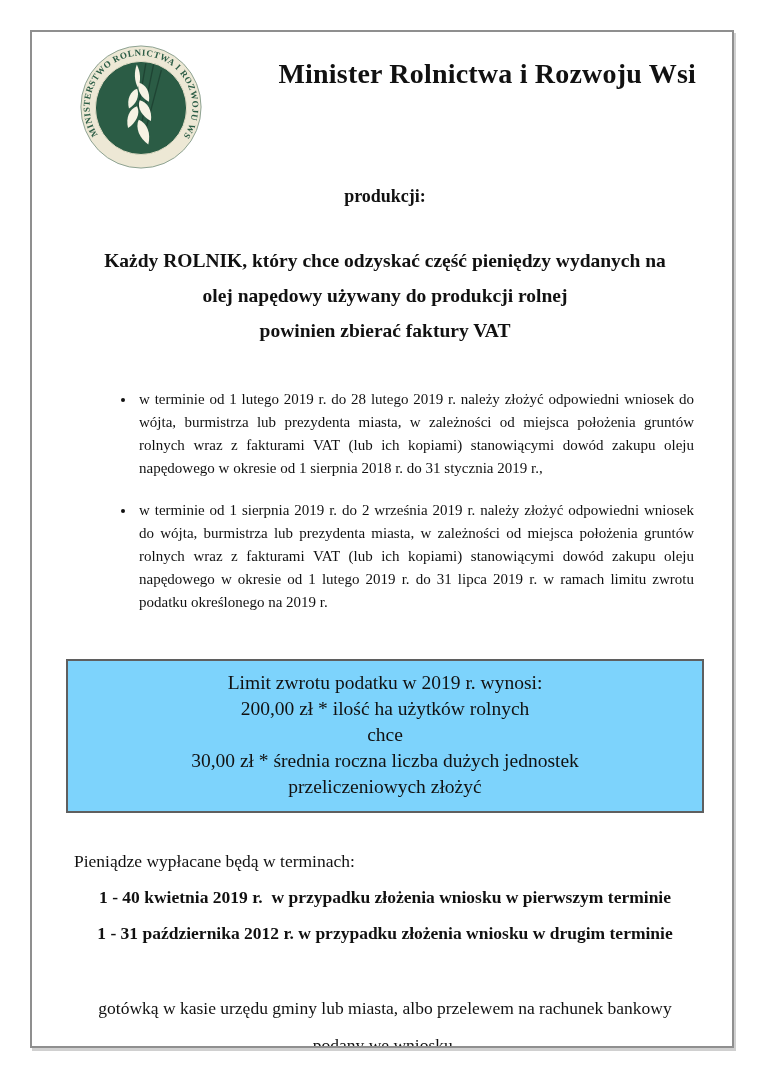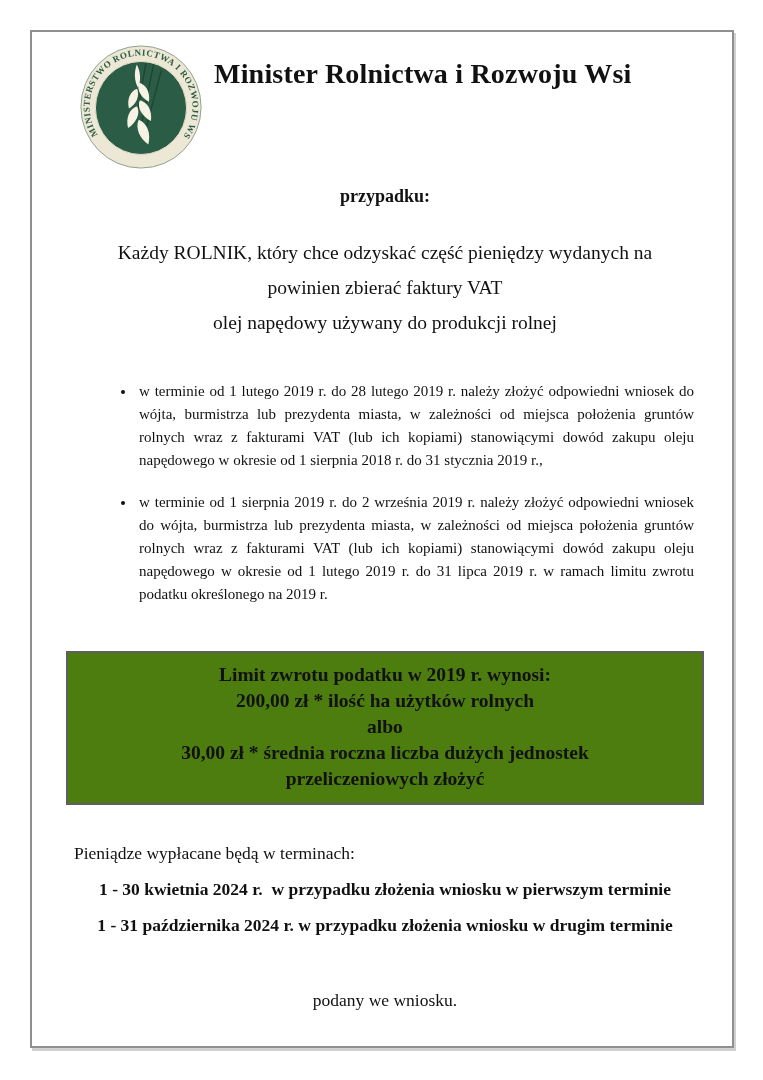--- a/index.html
+++ b/index.html
@@ -9,33 +9,33 @@
     -webkit-font-smoothing:antialiased;
   }
   .page{
     box-sizing:border-box;position:absolute;left:30px;top:30px;
     width:704px;height:1018px;background:#ffffff;
     border:2px solid #8f8f8f;box-shadow:2px 3px 0 rgba(120,120,120,.35);
     padding:10px 36px 0 42px;overflow:hidden;
   }
   header{display:flex;align-items:flex-start;}
   .logo{width:126px;height:126px;flex:none;margin-left:4px;margin-top:2px;}
-  .header-text{flex:1;text-align:left;padding-top:16px;padding-left:10px;}
+  .header-text{flex:1;text-align:right;padding-top:16px;padding-left:10px;}
   .title{font-size:28px;font-weight:bold;margin:0 0 26px 0;letter-spacing:.2px;}
   .minister{font-size:27px;font-weight:bold;margin:0;}
   .informs{text-align:center;font-weight:bold;font-size:18px;margin-top:16px;}
-  .intro{text-align:center;font-weight:normal;font-size:19.5px;margin-top:28px;line-height:35px;}
+  .intro{text-align:center;font-weight:bold;font-size:19.5px;margin-top:36px;line-height:35px;}
   ul.bullets{margin:40px 0 0 0;padding:0 2px 0 62px;}
   ul.bullets li{
     text-align:justify;font-size:15px;line-height:23px;margin-bottom:19px;padding-left:3px;
   }
   .limit-box{
     box-sizing:border-box;margin:45px 0 0 -8px;width:calc(100% + 16px);
-    border:2px solid #5f5f5f;background:#4d7c0f;
-    text-align:center;font-weight:bold;font-size:19.5px;line-height:26px;
+    border:2px solid #5f5f5f;background:#7dd3fc;
+    text-align:center;font-weight:normal;font-size:19.5px;line-height:26px;
     padding:9px 6px 11px 6px;
   }
   .pay-intro{text-align:left;font-size:17.5px;margin:38px 0 0 0;}
   .pay-term{text-align:center;font-weight:bold;font-size:17.5px;margin:15px 0 0 0;white-space:pre-wrap;}
   .pay-method{text-align:center;font-size:17.5px;margin:46px 0 0 0;line-height:37px;}
 </style>
 </head>
 <body>
 
 <div class="page">
@@ -69,42 +69,43 @@
           <path d="M61,64 C53,66.5 48.5,75 50.5,86 C59,81 64.5,72 61,64 Z"></path>
           <path d="M62,78 C70.5,82 74,92.5 70.5,104 C62,97.5 57.5,86 62,78 Z"></path>
         </g>
       </svg>
     </div>
     <div class="header-text">
       <h1 class="title">Minister Rolnictwa i Rozwoju Wsi</h1>
     </div>
   </header>
 
-  <div class="informs">przypadku:</div>
+  <div class="informs">produkcji:</div>
 
   <div class="intro">
     <div>Każdy ROLNIK, który chce odzyskać część pieniędzy wydanych na</div>
+    <div>olej napędowy używany do produkcji rolnej</div>
     <div>powinien zbierać faktury VAT</div>
-    <div>olej napędowy używany do produkcji rolnej</div>
   </div>
 
   <ul class="bullets">
     <li>w terminie od 1 lutego 2019 r. do 28 lutego 2019 r. należy złożyć odpowiedni wniosek do wójta, burmistrza lub prezydenta miasta, w zależności od miejsca położenia gruntów rolnych wraz z fakturami VAT (lub ich kopiami) stanowiącymi dowód zakupu oleju napędowego w okresie od 1 sierpnia 2018 r. do 31 stycznia 2019 r.,</li>
     <li>w terminie od 1 sierpnia 2019 r. do 2 września 2019 r. należy złożyć odpowiedni wniosek do wójta, burmistrza lub prezydenta miasta, w zależności od miejsca położenia gruntów rolnych wraz z fakturami VAT (lub ich kopiami) stanowiącymi dowód zakupu oleju napędowego w okresie od 1 lutego 2019 r. do 31 lipca 2019 r. w ramach limitu zwrotu podatku określonego na 2019 r.</li>
   </ul>
 
   <div class="limit-box">
     <div>Limit zwrotu podatku w 2019 r. wynosi:</div>
     <div>200,00  zł * ilość ha użytków rolnych</div>
-    <div>albo</div>
+    <div>chce</div>
     <div>30,00 zł * średnia roczna liczba dużych jednostek</div>
     <div>przeliczeniowych złożyć</div>
   </div>
 
   <p class="pay-intro">Pieniądze wypłacane będą w terminach:</p>
-  <p class="pay-term">1 - 30 kwietnia 2024 r.  w przypadku złożenia wniosku w pierwszym terminie</p>
-  <p class="pay-term">1 - 31 października 2024 r. w przypadku złożenia wniosku w drugim terminie</p>
+  <p class="pay-term">1 - 40 kwietnia 2019 r.  w przypadku złożenia wniosku w pierwszym terminie</p>
+  <p class="pay-term">1 - 31 października 2012 r. w przypadku złożenia wniosku w drugim terminie</p>
 
   <div class="pay-method">
+    <div>gotówką w kasie urzędu gminy lub miasta, albo przelewem na rachunek bankowy</div>
     <div>podany we wniosku.</div>
   </div>
 
 </div>
 
 </body></html>

